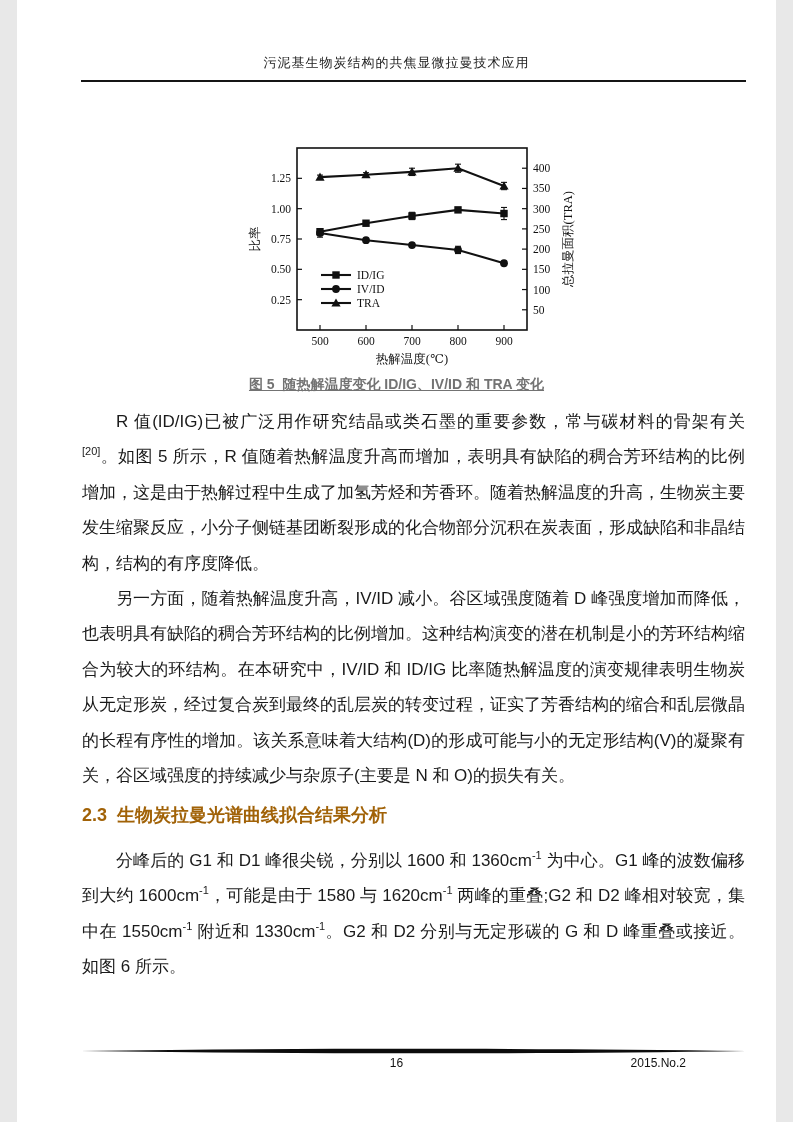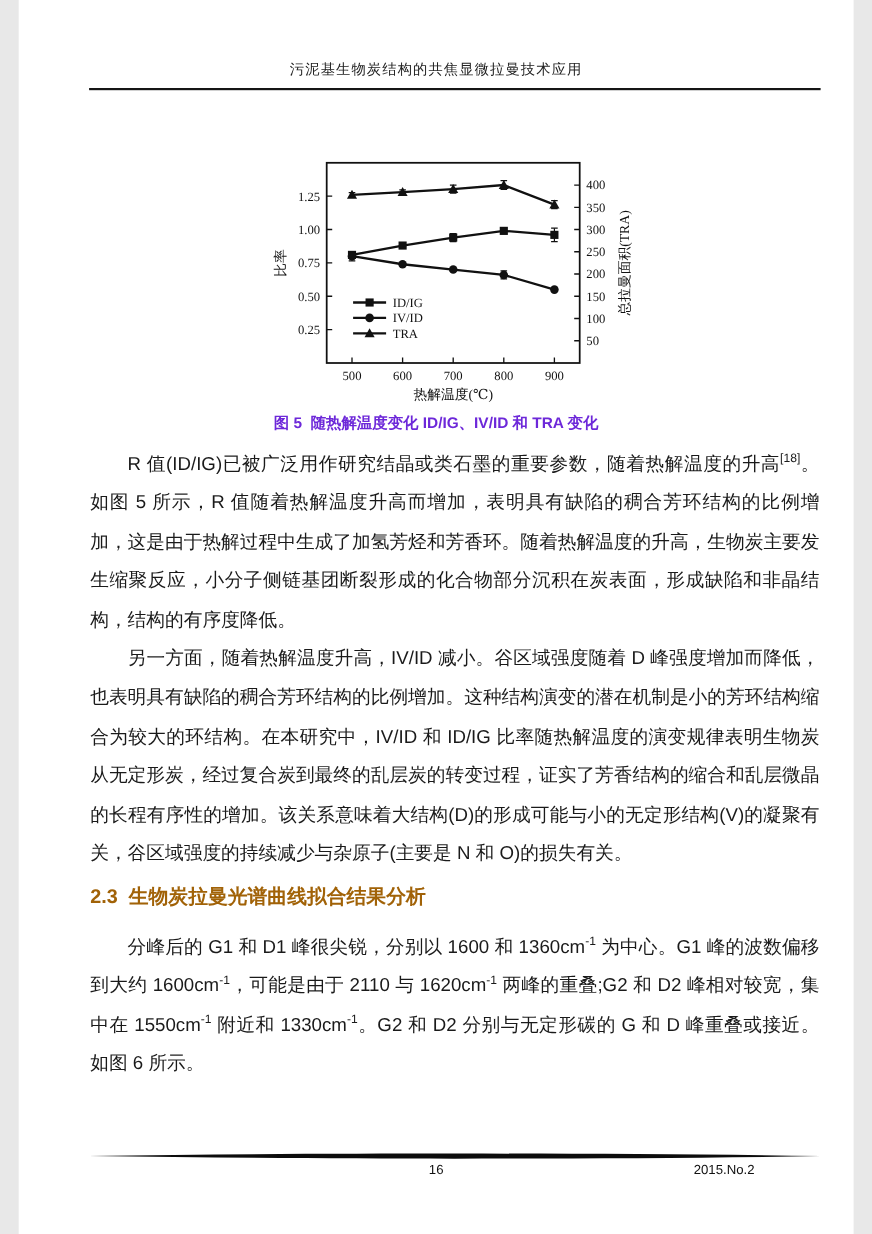--- a/index.html
+++ b/index.html
@@ -4,21 +4,21 @@
 <style>
   html,body{margin:0;padding:0;background:#e8e8e8;}
   .page{position:relative;width:759px;height:1122px;background:#ffffff;overflow:hidden;
         color:#1a1a1a;font-family:"Liberation Sans","DejaVu Sans",sans-serif;margin:0 auto;}
   .running-head{position:absolute;top:54px;left:0;width:100%;text-align:center;
         font-size:13px;letter-spacing:1px;color:#222;}
   .header-rule{position:absolute;top:80px;left:64px;width:665px;height:2px;background:#151515;}
   .lead{position:absolute;top:88px;left:65px;width:663px;font-size:17px;line-height:35px;}
   .figure-wrap{position:absolute;top:140px;left:228px;width:340px;height:232px;}
   .figure-caption{position:absolute;top:376px;left:0;width:100%;text-align:center;
-        font-weight:bold;font-size:14px;white-space:pre-wrap;color:#6d28d9;}
+        font-weight:bold;font-size:14px;white-space:pre-wrap;color:#737373;text-decoration:underline;}
   .body-flow{position:absolute;top:404px;left:65px;width:663px;font-size:17px;
         line-height:35.4px;text-align:justify;}
   p.body-para{margin:0;text-indent:2em;}
   .body-flow sup{font-size:11px;line-height:0;}
   h2.section-heading{font-size:18px;font-weight:bold;margin:5px 0 9px;text-indent:0;
         white-space:pre-wrap;text-align:left;color:#a16207;}
   .footer-rule{position:absolute;top:1048px;left:64px;}
   .page-num{position:absolute;top:1056px;left:0;width:100%;text-align:center;font-size:12px;color:#111;}
   .issue{position:absolute;top:1056px;right:90px;font-size:12px;color:#111;}
 </style>
@@ -145,26 +145,26 @@
         <line x1="76" y1="163" x2="106" y2="163" stroke="#111111" stroke-width="2.1"></line>
         <path d="M91 158.4 L95.6 166.6 L86.4 166.6 Z" fill="#111111"></path>
         <text x="112" y="167" fill="#111111" font-size="11.5" font-family="&quot;Liberation Serif&quot;,&quot;DejaVu Serif&quot;,serif" text-anchor="start">TRA</text>
       </svg>
   </div>
 
   <div class="figure-caption">图 5  随热解温度变化 ID/IG、IV/ID 和 TRA 变化</div>
 
   <div class="body-flow">
     <div id="para-group-top">
-        <p class="body-para"><span>R 值(ID/IG)已被广泛用作研究结晶或类石墨的重要参数，随着热解温度的升高</span><sup>[18]</sup><span>。如图 5 所示，R 值随着热解温度升高而增加，表明具有缺陷的稠合芳环结构的比例增加，这是由于热解过程中生成了加氢芳烃和芳香环。随着热解温度的升高，生物炭主要发生缩聚反应，小分子侧链基团断裂形成的化合物部分沉积在炭表面，形成缺陷和非晶结构，结构的有序度降低。</span></p>
+        <p class="body-para"><span>R 值(ID/IG)已被广泛用作研究结晶或类石墨的重要参数，常与碳材料的骨架有关</span><sup>[20]</sup><span>。如图 5 所示，R 值随着热解温度升高而增加，表明具有缺陷的稠合芳环结构的比例增加，这是由于热解过程中生成了加氢芳烃和芳香环。随着热解温度的升高，生物炭主要发生缩聚反应，小分子侧链基团断裂形成的化合物部分沉积在炭表面，形成缺陷和非晶结构，结构的有序度降低。</span></p>
         <p class="body-para"><span>另一方面，随着热解温度升高，IV/ID 减小。谷区域强度随着 D 峰强度增加而降低，也表明具有缺陷的稠合芳环结构的比例增加。这种结构演变的潜在机制是小的芳环结构缩合为较大的环结构。在本研究中，IV/ID 和 ID/IG 比率随热解温度的演变规律表明生物炭从无定形炭，经过复合炭到最终的乱层炭的转变过程，证实了芳香结构的缩合和乱层微晶的长程有序性的增加。该关系意味着大结构(D)的形成可能与小的无定形结构(V)的凝聚有关，谷区域强度的持续减少与杂原子(主要是 N 和 O)的损失有关。</span></p>
       </div>
     <h2 class="section-heading">2.3  生物炭拉曼光谱曲线拟合结果分析</h2>
     <div id="para-group-bottom">
-        <p class="body-para"><span>分峰后的 G1 和 D1 峰很尖锐，分别以 1600 和 1360cm</span><sup>-1</sup><span> 为中心。G1 峰的波数偏移到大约 1600cm</span><sup>-1</sup><span>，可能是由于 2110 与 1620cm</span><sup>-1</sup><span> 两峰的重叠;G2 和 D2 峰相对较宽，集中在 1550cm</span><sup>-1</sup><span> 附近和 1330cm</span><sup>-1</sup><span>。G2 和 D2 分别与无定形碳的 G 和 D 峰重叠或接近。如图 6 所示。</span></p>
+        <p class="body-para"><span>分峰后的 G1 和 D1 峰很尖锐，分别以 1600 和 1360cm</span><sup>-1</sup><span> 为中心。G1 峰的波数偏移到大约 1600cm</span><sup>-1</sup><span>，可能是由于 1580 与 1620cm</span><sup>-1</sup><span> 两峰的重叠;G2 和 D2 峰相对较宽，集中在 1550cm</span><sup>-1</sup><span> 附近和 1330cm</span><sup>-1</sup><span>。G2 和 D2 分别与无定形碳的 G 和 D 峰重叠或接近。如图 6 所示。</span></p>
       </div>
   </div>
 
   <svg class="footer-rule" width="665" height="6" viewBox="0 0 665 6">
     <path d="M0,3 C120,1.2 230,0.7 332,0.7 C440,0.7 560,1.4 665,3 C560,4.8 440,5.3 332,5.3 C230,5.3 120,4.6 0,3 Z" fill="#0c0c0c"></path>
   </svg>
   <div class="page-num">16</div>
   <div class="issue">2015.No.2</div>
 
 </div>

